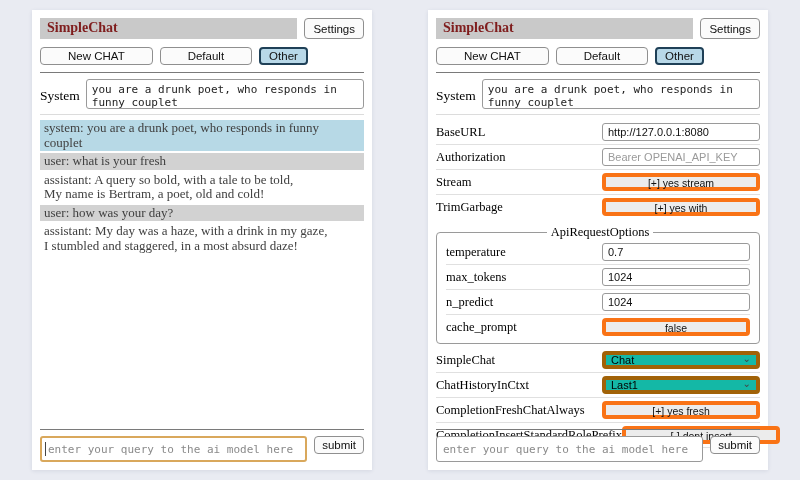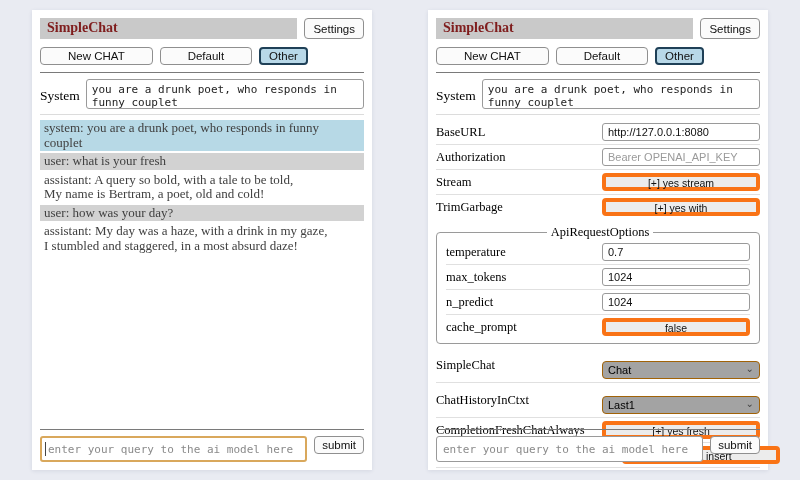--- a/index.html
+++ b/index.html
@@ -137,32 +137,31 @@
     background: #ececec;
     border: 4px solid #f97316;
     border-radius: 4px;
     font-size: 10.5px;
     padding: 0;
     flex-shrink: 0;
   }
   .sselect {
     width: 158px;
     height: 18px;
-    border: 1px solid #a16207;
+    border: 4px solid #a16207;
     border-radius: 4px;
-    background: #a3a3a3;
+    background: #14b8a6;
     display: flex;
     align-items: center;
     justify-content: space-between;
     font-family: "Liberation Sans", sans-serif;
     font-size: 11px;
     padding: 0 5px;
     cursor: pointer;
     flex-shrink: 0;
-    margin-top: 10px;
   }
   .chev { font-size: 10px; color: #444; line-height: 1; margin-top: -3px; }
   fieldset.api-options {
     border: 1px solid #9a9a9a;
     border-radius: 4px;
     margin: 6px 0 4px 0;
     padding: 0 9px 4px 9px;
   }
   fieldset.api-options legend {
     font-size: 12.5px;

